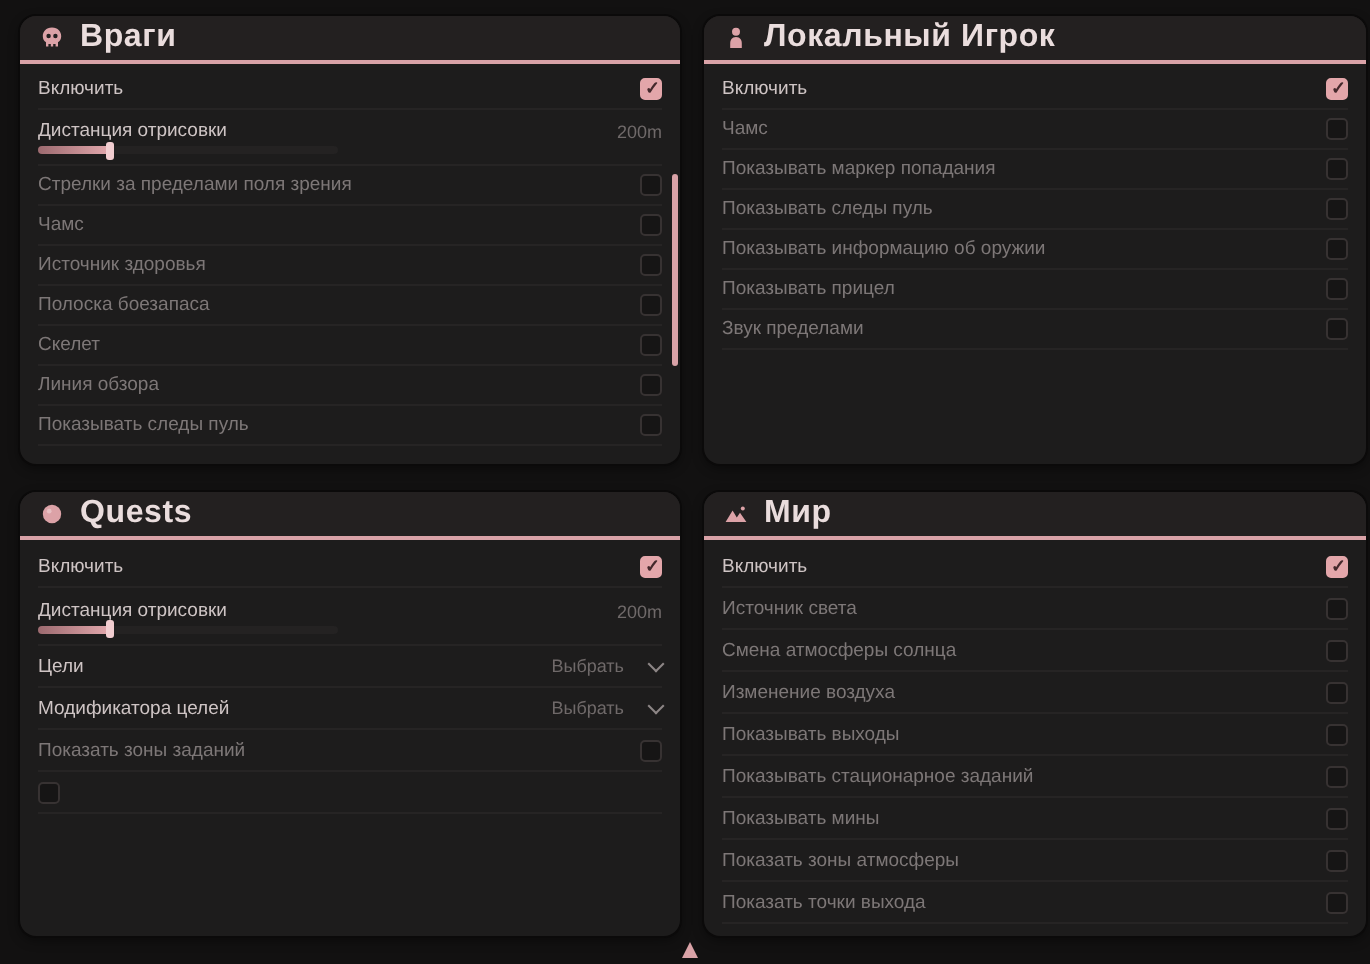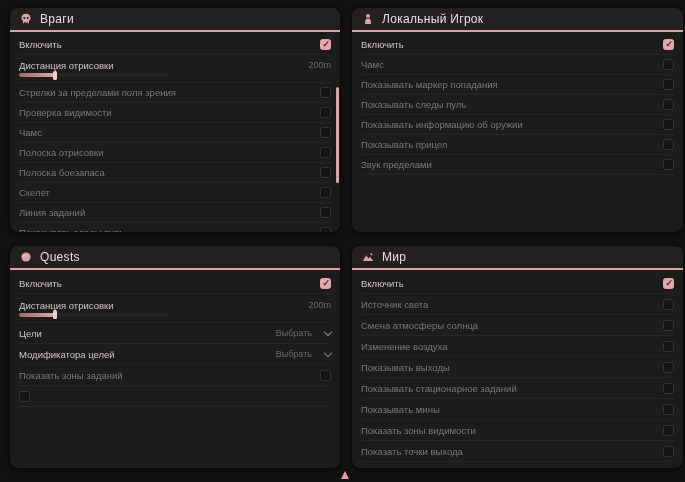--- a/index.html
+++ b/index.html
@@ -12,21 +12,21 @@
   .panel{
     position:absolute;background:#1d1c1c;border-radius:8px;
     box-shadow:0 0 0 1px #0b0a0a, 0 2px 6px rgba(0,0,0,.45);
     overflow:hidden;display:flex;flex-direction:column;
   }
   .panel-header{
     height:22px;flex:0 0 auto;display:flex;align-items:center;gap:8px;
     padding:0 10px;background:#232020;border-bottom:2px solid #d9a2a7;
   }
   .panel-icon{width:12px;height:12px;display:inline-flex;flex:0 0 auto;}
-  .panel-title{color:#eadddd;font-size:12px;font-weight:normal;letter-spacing:.3px;}
+  .panel-title{color:#eadddd;font-size:16px;font-weight:bold;letter-spacing:.3px;}
   .panel-body{flex:1;padding:3px 9px 0 9px;position:relative;}
   .row{
     display:flex;align-items:center;justify-content:space-between;
     height:19px;border-bottom:1px solid #262424;
   }
   .panel-bottom .row{height:20px;}
   .row-label{color:#7d7777;font-size:9.5px;white-space:nowrap;}
   .row.bright .row-label{color:#cec4c4;}
   
   .checkbox{
@@ -34,21 +34,21 @@
     background:#161515;border:1px solid #373232;position:relative;flex:0 0 auto;
   }
   .checkbox.checked{background:#e3a6aa;border-color:#e3a6aa;}
   .checkbox.checked::after{
     content:"\2713";position:absolute;left:1.5px;top:-1px;
     font-size:9px;font-weight:bold;color:#44292c;
   }
   
   .row-slider{flex-direction:column;align-items:stretch;justify-content:center;height:27px;gap:2px;}
   .panel-bottom .row-slider{height:28px;}
-  .slider-top{display:flex;justify-content:space-between;align-items:flex-start;}
+  .slider-top{display:flex;justify-content:space-between;align-items:flex-end;}
   .row-value{color:#6f6969;font-size:9px;}
   .slider-track{position:relative;width:150px;height:4px;background:#242222;border-radius:2px;}
   .slider-fill{height:100%;border-radius:2px;background:linear-gradient(90deg,#9c6a6f,#e2a7ac);}
   .slider-thumb{
     position:absolute;top:-2.5px;width:4px;height:9px;border-radius:1.5px;
     background:#f2cdd0;transform:translateX(-2px);
   }
   
   .dropdown{display:flex;align-items:center;gap:13px;cursor:default;padding-left:40px;}
   .dropdown-value{color:#6f6969;font-size:9px;}
@@ -97,41 +97,37 @@
         <div class="slider-track">
           <div class="slider-fill" style="width:24%"></div>
           <div class="slider-thumb" style="left:24%"></div>
         </div>
       </div>
       <div class="row row-checkbox">
         <span class="row-label">Стрелки за пределами поля зрения</span>
         <span class="checkbox"></span>
       </div>
       <div class="row row-checkbox">
-        <span class="row-label">Проверка видимости</span>
-        <span class="checkbox"></span>
-      </div>
-      <div class="row row-checkbox">
         <span class="row-label">Чамс</span>
         <span class="checkbox"></span>
       </div>
       <div class="row row-checkbox">
-        <span class="row-label">Полоска отрисовки</span>
+        <span class="row-label">Источник здоровья</span>
         <span class="checkbox"></span>
       </div>
       <div class="row row-checkbox">
         <span class="row-label">Полоска боезапаса</span>
         <span class="checkbox"></span>
       </div>
       <div class="row row-checkbox">
         <span class="row-label">Скелет</span>
         <span class="checkbox"></span>
       </div>
       <div class="row row-checkbox">
-        <span class="row-label">Линия заданий</span>
+        <span class="row-label">Линия обзора</span>
         <span class="checkbox"></span>
       </div>
       <div class="row row-checkbox">
         <span class="row-label">Показывать следы пуль</span>
         <span class="checkbox"></span>
       </div>
     </div>
   <div class="scrollbar"></div>
 </div>
 
@@ -259,21 +255,21 @@
       </div>
       <div class="row row-checkbox">
         <span class="row-label">Показывать стационарное заданий</span>
         <span class="checkbox"></span>
       </div>
       <div class="row row-checkbox">
         <span class="row-label">Показывать мины</span>
         <span class="checkbox"></span>
       </div>
       <div class="row row-checkbox">
-        <span class="row-label">Показать зоны видимости</span>
+        <span class="row-label">Показать зоны атмосферы</span>
         <span class="checkbox"></span>
       </div>
       <div class="row row-checkbox">
         <span class="row-label">Показать точки выхода</span>
         <span class="checkbox"></span>
       </div>
     </div>
 </div>
 
 <div class="cursor"></div>

